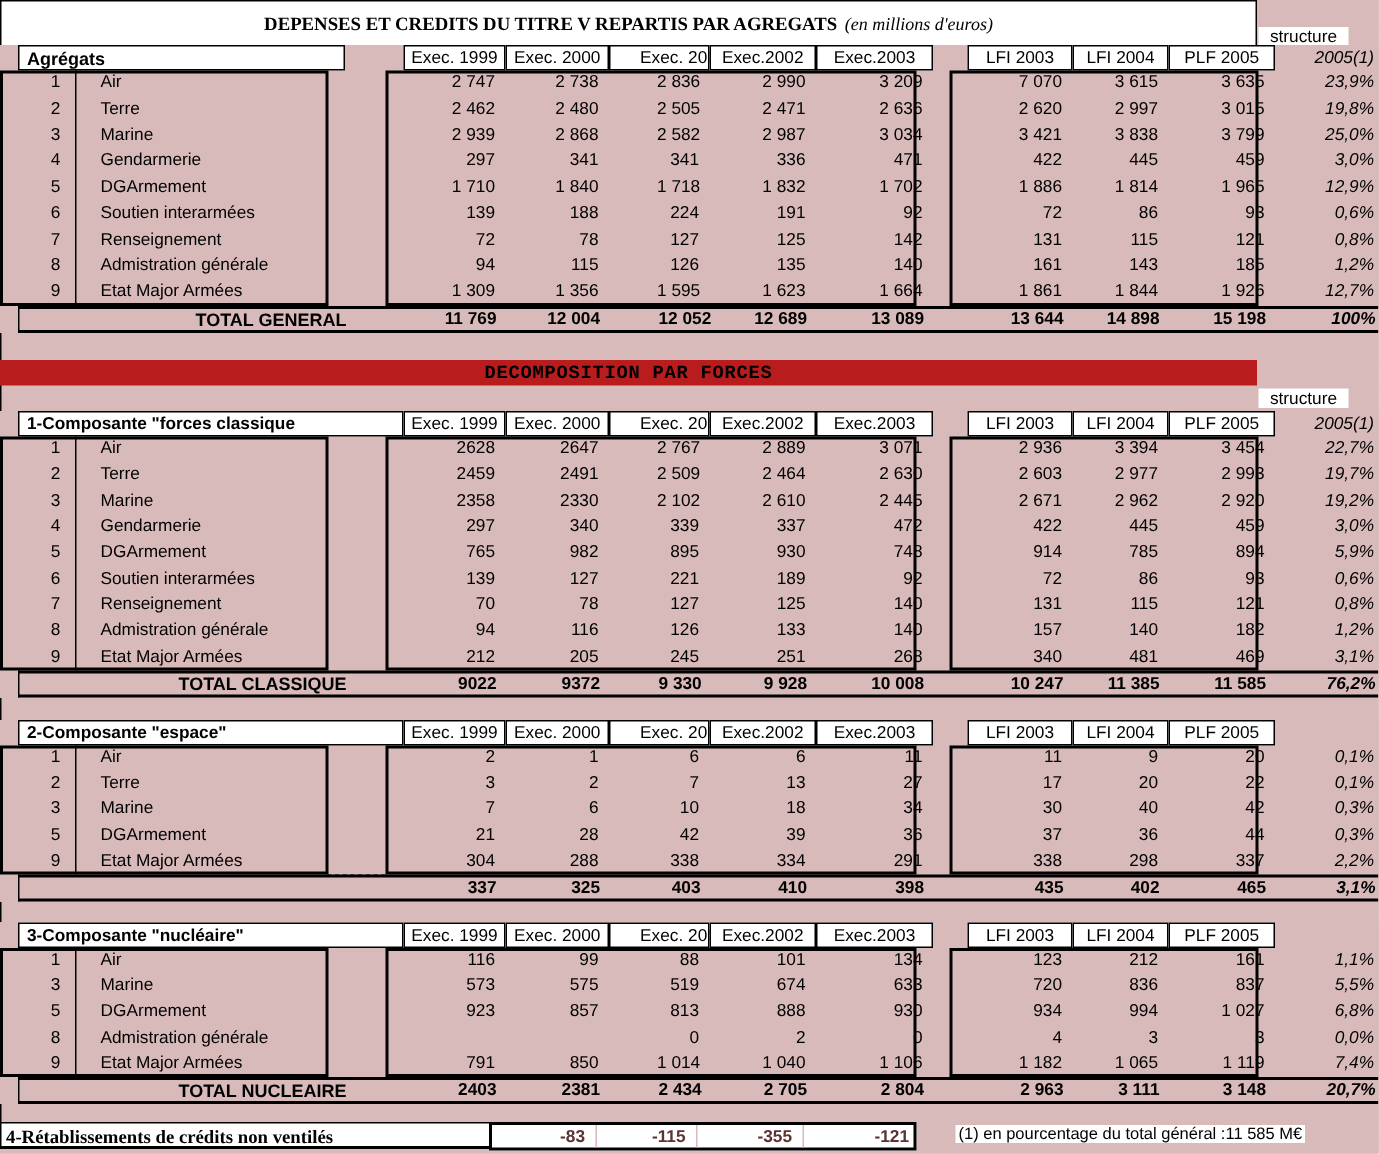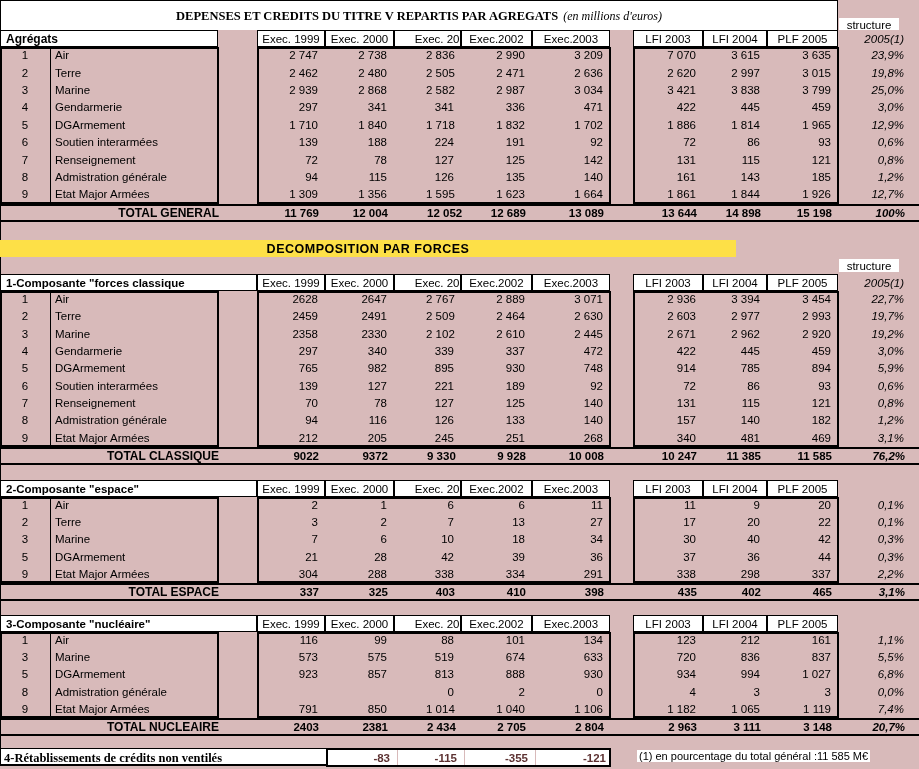--- a/index.html
+++ b/index.html
@@ -30,41 +30,41 @@
     background-position:0 0,50px 0,218px 0,233px 0,257px 0,325px 0,394px 0,461px 0,532px 0,610px 0,633px 0,703px 0,767px 0,838px 0,913px 0;
   }
   #left-edge{position:absolute;left:0;top:0;width:1px;height:766px;background:#000;z-index:1;}
 
   
   #title-box{position:absolute;left:0;top:0;width:838px;height:32px;border:1px solid #000;
     background:#fff;z-index:2;display:flex;align-items:center;justify-content:center;
     font-family:"Liberation Serif",serif;font-size:12.5px;font-weight:bold;white-space:pre;}
   #title-box .unit{font-weight:normal;font-style:italic;font-size:12px;margin-left:5px;}
 
-  #decomp-title{position:absolute;left:0;top:240px;width:736px;height:17px;background:#fde047;z-index:2;
+  #decomp-title{position:absolute;left:0;top:240px;width:838px;height:17px;background:#b91c1c;z-index:2;
     display:flex;align-items:center;justify-content:center;
-    font-family:Liberation Sans, sans-serif;font-size:12.5px;font-weight:bold;letter-spacing:.5px;}
+    font-family:Liberation Mono, monospace;font-size:12.5px;font-weight:bold;letter-spacing:.5px;}
 
   .structure-top{position:absolute;left:839px;width:60px;height:13px;background:#fff;z-index:2;
     font-size:11.5px;display:flex;align-items:center;justify-content:center;}
 
   
   .tsec{position:absolute;left:0;width:919px;z-index:2;background-color:#fff;
     background-image:
       linear-gradient(var(--pink),var(--pink)),linear-gradient(var(--pink),var(--pink)),
       linear-gradient(var(--pink),var(--pink)),linear-gradient(var(--pink),var(--pink)),
       linear-gradient(var(--pink),var(--pink)),linear-gradient(var(--pink),var(--pink)),
       linear-gradient(var(--pink),var(--pink)),linear-gradient(var(--pink),var(--pink)),
       linear-gradient(var(--pink),var(--pink)),linear-gradient(var(--pink),var(--pink)),
       linear-gradient(var(--pink),var(--pink)),linear-gradient(var(--pink),var(--pink)),
       linear-gradient(var(--pink),var(--pink));
     background-repeat:repeat;
     background-size:1px 100%;
     background-position:218px 0,233px 0,257px 0,325px 0,394px 0,461px 0,532px 0,610px 0,633px 0,703px 0,767px 0,838px 0,913px 0;}
-  .g-row{display:grid;grid-template-columns:var(--cols);align-items:center;}
+  .g-row{display:grid;grid-template-columns:var(--cols);align-items:center;margin-left:12px;}
   .header-row{height:17px;}
   .data-row{border-bottom:1px solid var(--pink);}
   #sec-0 .data-row{height:17.4px;}
   #sec-1 .data-row{height:17.3px;}
   #sec-2 .data-row,#sec-3 .data-row{height:17.2px;}
   .total-row{height:18px;border-top:2px solid #000;border-bottom:2px solid #000;border-left:1px solid #000;font-weight:bold;}
 
   .hdr-name{grid-column:1/3;height:17px;border:1px solid #000;background:#fff;
     font-weight:bold;font-size:12px;padding-left:5px;display:flex;align-items:center;white-space:nowrap;overflow:visible;}
   .hdr-name.wide{grid-column:1/4;font-size:11.5px;}
@@ -499,21 +499,20 @@
         <div class="c-e1 num">288</div>
         <div class="c-e2 num">338</div>
         <div class="c-e3 num">334</div>
         <div class="c-e4 num">291</div>
         <div class="c-l0 num">338</div>
         <div class="c-l1 num">298</div>
         <div class="c-l2 num">337</div>
         <div class="c-pct">2,2%</div>
       </div>
       <div class="g-row total-row">
-        <div class="c-total-label">TOTAL ESPACE</div>
         <div class="c-e0 num">337</div>
         <div class="c-e1 num">325</div>
         <div class="c-e2 num">403</div>
         <div class="c-e3 num">410</div>
         <div class="c-e4 num">398</div>
         <div class="c-l0 num">435</div>
         <div class="c-l1 num">402</div>
         <div class="c-l2 num">465</div>
         <div class="c-pct">3,1%</div>
       </div>

